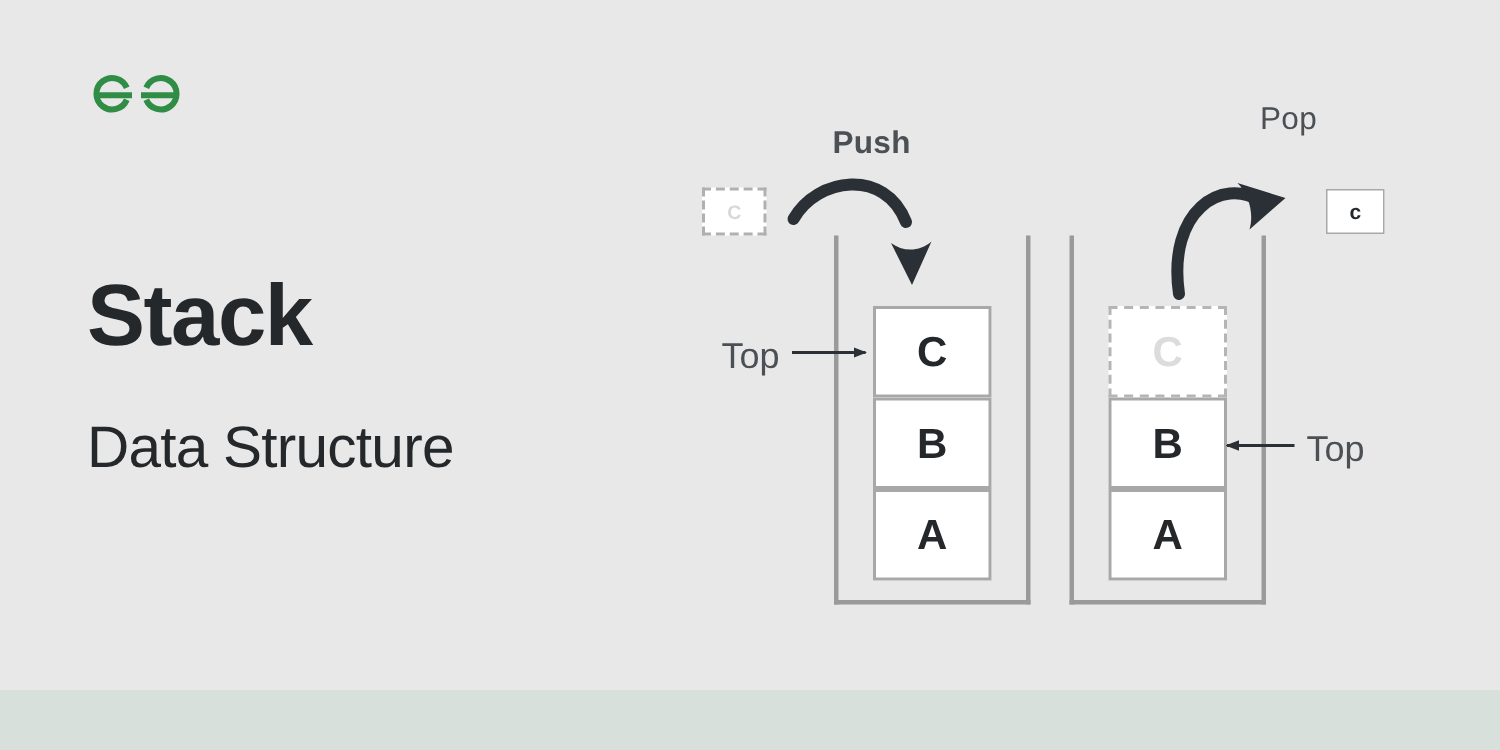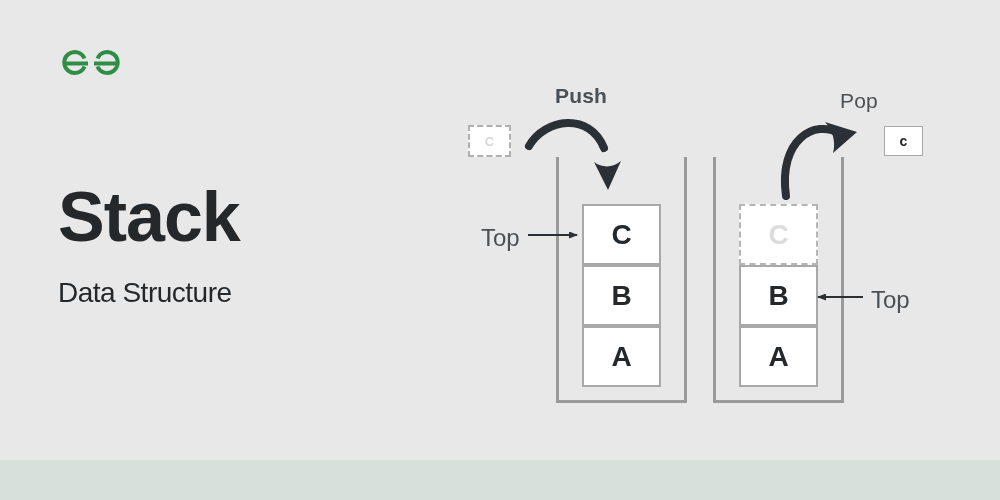--- a/index.html
+++ b/index.html
@@ -24,45 +24,45 @@
   #logo {
     position: absolute;
     left: 60px; top: 46px;
     width: 62px; height: 34px;
   }
 
   
   #title {
     position: absolute;
     left: 58px; top: 182px;
-    font-size: 70px;
+    font-size: 58px;
     font-weight: bold;
     letter-spacing: -1px;
     color: #25282b;
     line-height: 1;
   }
   #subtitle {
     position: absolute;
     left: 58px; top: 279px;
-    font-size: 28px;
+    font-size: 39px;
     font-weight: normal;
     letter-spacing: -0.5px;
     color: #25282b;
     line-height: 1;
   }
 
   
   .op-label {
     position: absolute;
     font-size: 21px;
     color: #4b5055;
     letter-spacing: 0.2px;
   }
   #push-label { left: 555px; top: 84px; font-weight: bold; }
-  #pop-label  { left: 840px; top: 89px; text-align: right; }
+  #pop-label  { left: 840px; top: 68px; text-align: right; }
 
   
   .top-label {
     position: absolute;
     font-size: 24px;
     color: #4b5055;
   }
   #top-label-left  { left: 481px; top: 224px; }
   #top-label-right { left: 871px; top: 286px; }
 

